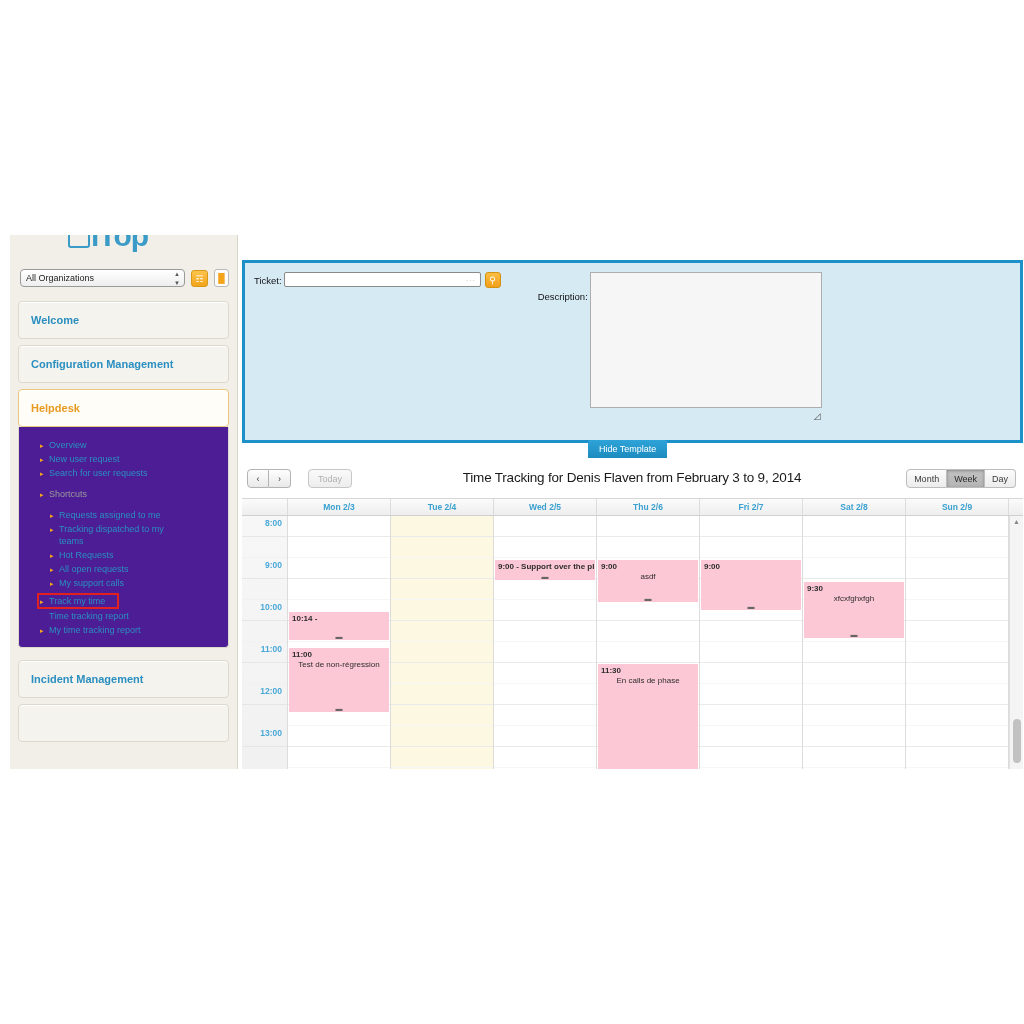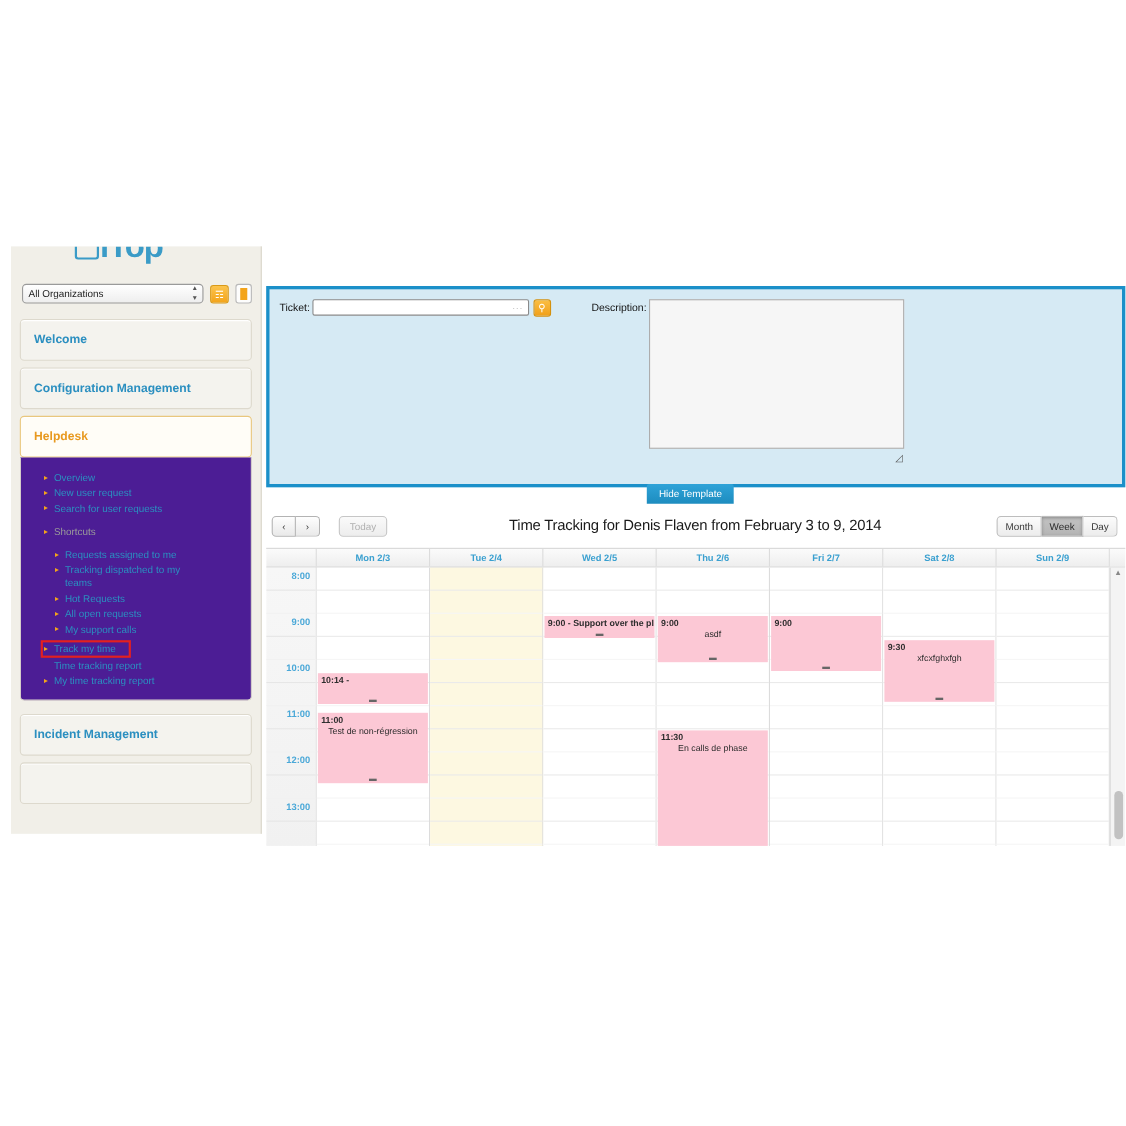--- a/index.html
+++ b/index.html
@@ -12,21 +12,21 @@
   }
   #screen {
     position: relative;
     width: 1024px; height: 1024px;
     background: #ffffff;
   }
 
   
   #sidebar {
     position: absolute;
-    left: 10px; top: 224px;
+    left: 10px; top: 235px;
     width: 228px; height: 534px;
     background: #f1efe8;
     border-right: 1px solid #d9d5c9;
     overflow: hidden;
   }
   .logo-row {
     height: 28px;
     position: relative;
     overflow: hidden;
   }
@@ -190,21 +190,21 @@
     width: 16px; height: 16px;
     margin-left: 4px;
     background: linear-gradient(#fbbe43, #f0a01a);
     border: 1px solid #d4910f;
     border-radius: 3px;
     display: flex; align-items: center; justify-content: center;
     color: #fff; font-size: 9px;
   }
   .desc-label {
     font-size: 9.5px; color: #111;
-    margin-left: 37px; padding-top: 3px;
+    margin-left: 37px; padding-top: 3px; margin-top: 16px;
   }
   .desc-area {
     width: 232px; height: 136px;
     background: #f6f6f6;
     border: 1px solid #adadad;
     margin-left: 2px;
     position: relative;
   }
   .resize-grip {
     position: absolute;

